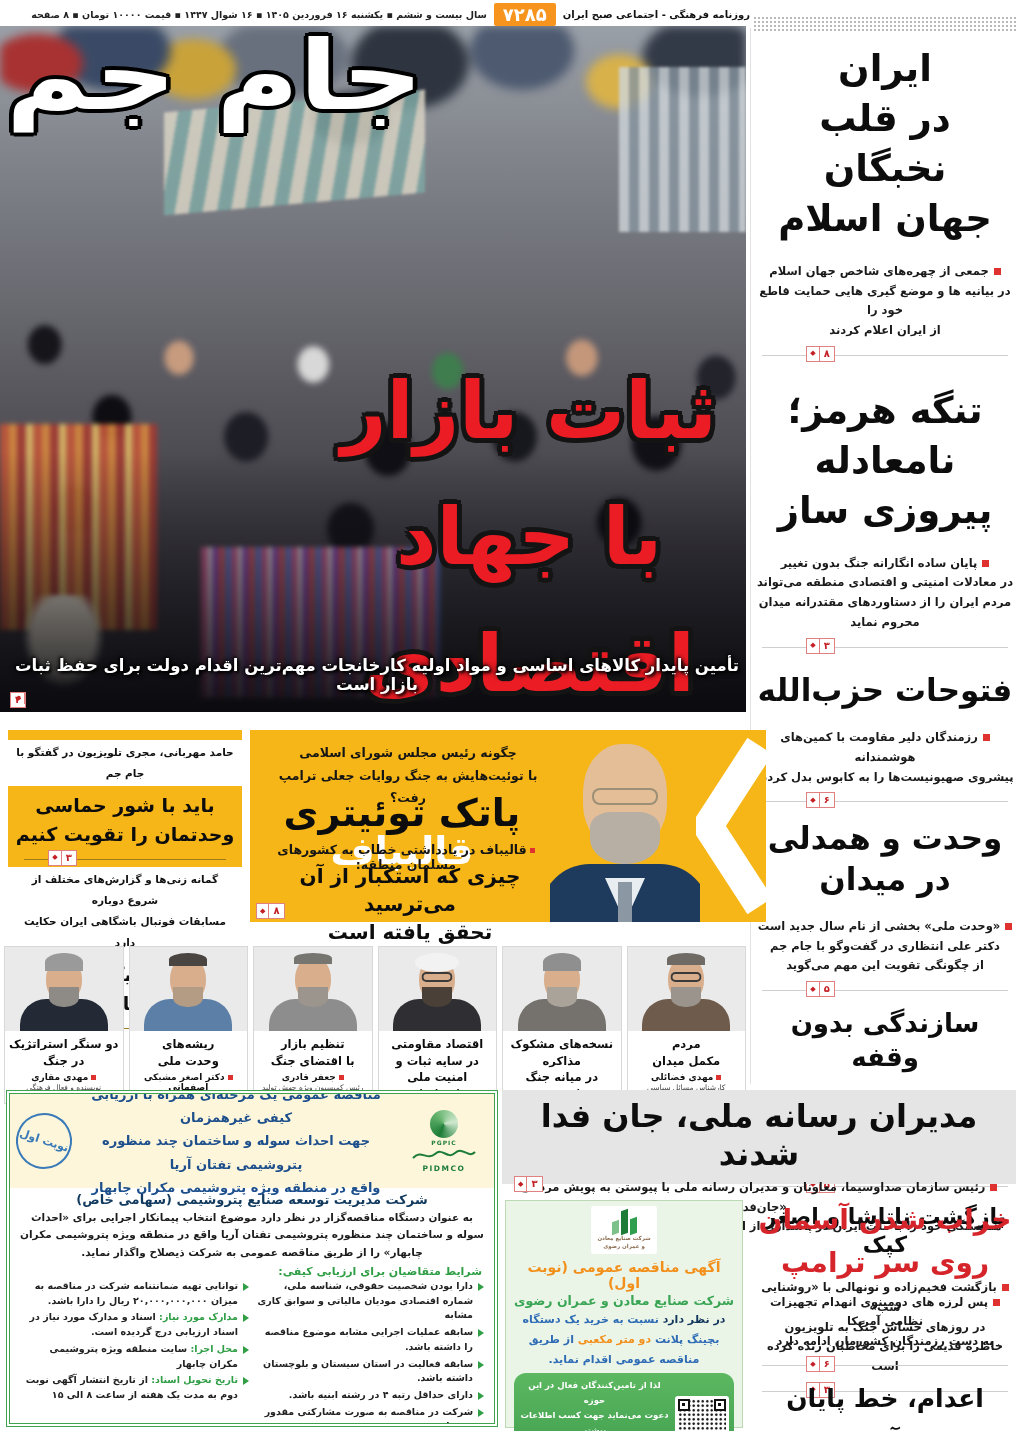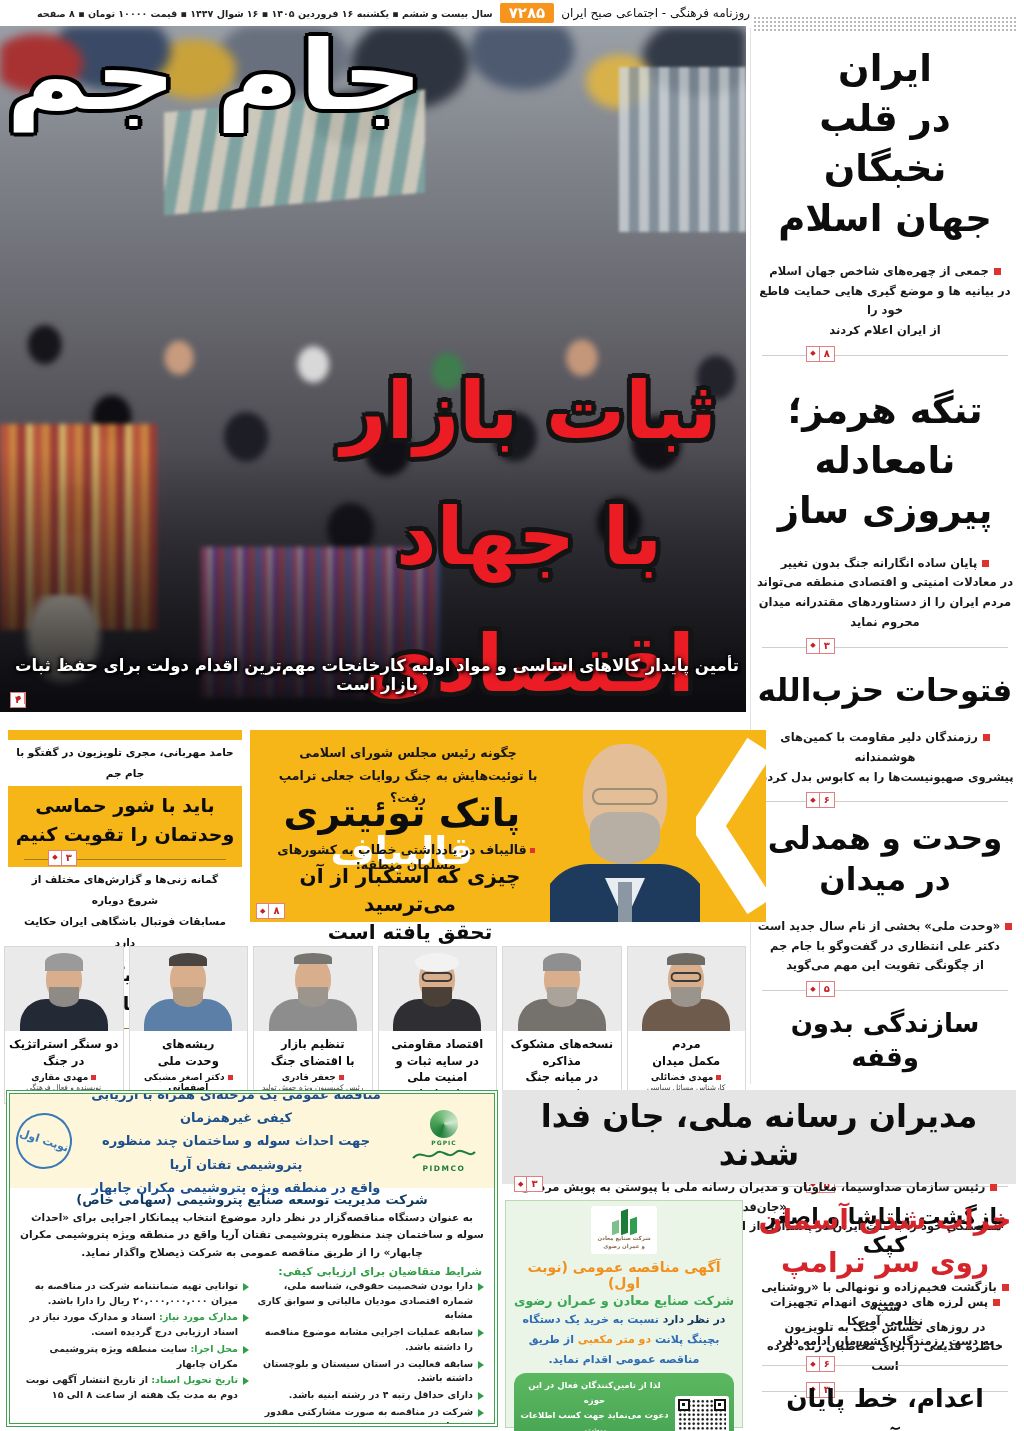--- a/index.html
+++ b/index.html
@@ -2,22 +2,22 @@
 <html lang="fa" dir="rtl"><head>
 <meta charset="utf-8">
 <style>
   html,body{margin:0;padding:0;background:#fff;}
   .page{position:relative;width:1024px;height:1431px;background:#fff;overflow:hidden;
         font-family:"DejaVu Sans",sans-serif;direction:rtl;color:#111;}
   .pre{white-space:pre-line;}
 
   
   .tb-inner{position:absolute;right:274px;top:3px;display:flex;align-items:center;gap:7px;white-space:nowrap;}
-  .tb-pub{font-size:12px;font-weight:normal;color:#111;}
-  .tb-issue{background:#F7941D;color:#fff;font-weight:bold;font-size:15px;padding:1px 9px;border-radius:2px;}
+  .tb-pub{font-size:10px;font-weight:bold;color:#111;}
+  .tb-issue{background:#F7941D;color:#fff;font-weight:bold;font-size:18px;padding:1px 9px;border-radius:2px;}
   .tb-meta{font-size:9.5px;color:#222;font-weight:bold;}
   .tb-dots{position:absolute;left:753px;top:16px;width:263px;height:17px;
            background-image:radial-gradient(circle,#b9b9b9 1px,transparent 1.5px);background-size:4px 4px;}
 
   
   .ref{display:inline-flex;align-items:stretch;background:#fff;border:1px solid #e08080;line-height:1;direction:rtl;}
   .ref b{font-weight:bold;color:#C42126;font-size:10px;padding:2px 4px;}
   .ref i{color:#C42126;font-size:7px;padding:2px 3px;border-right:1px solid #e08080;display:flex;align-items:center;font-style:normal;}
   .ref i::before{content:"◆";}
 

